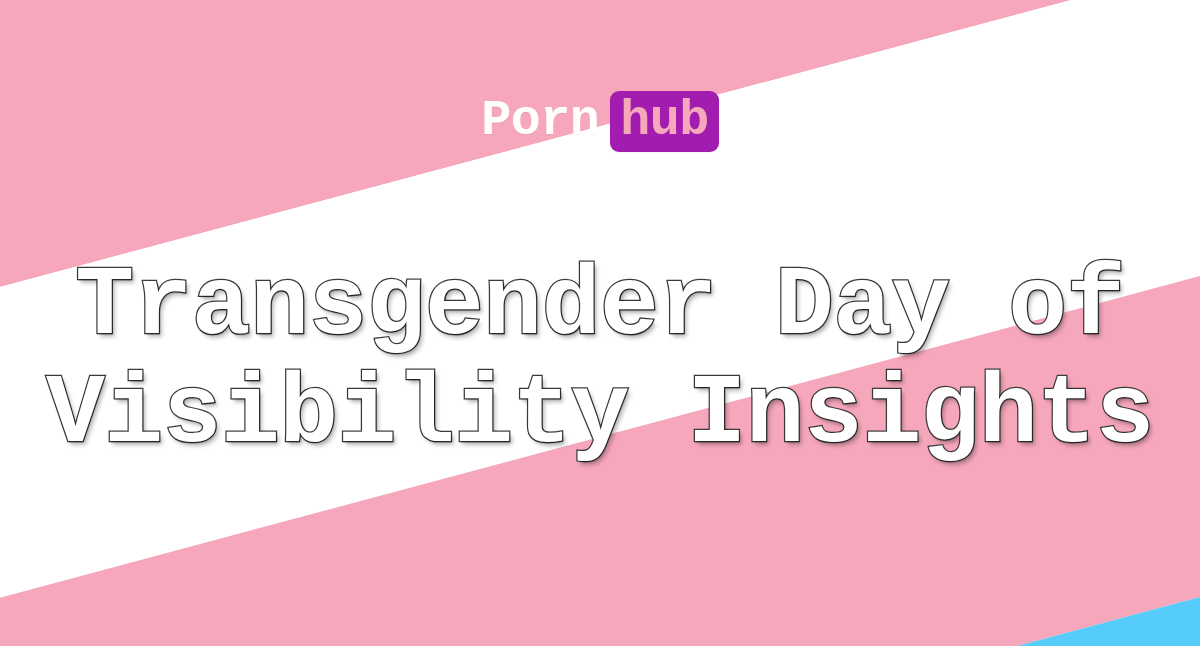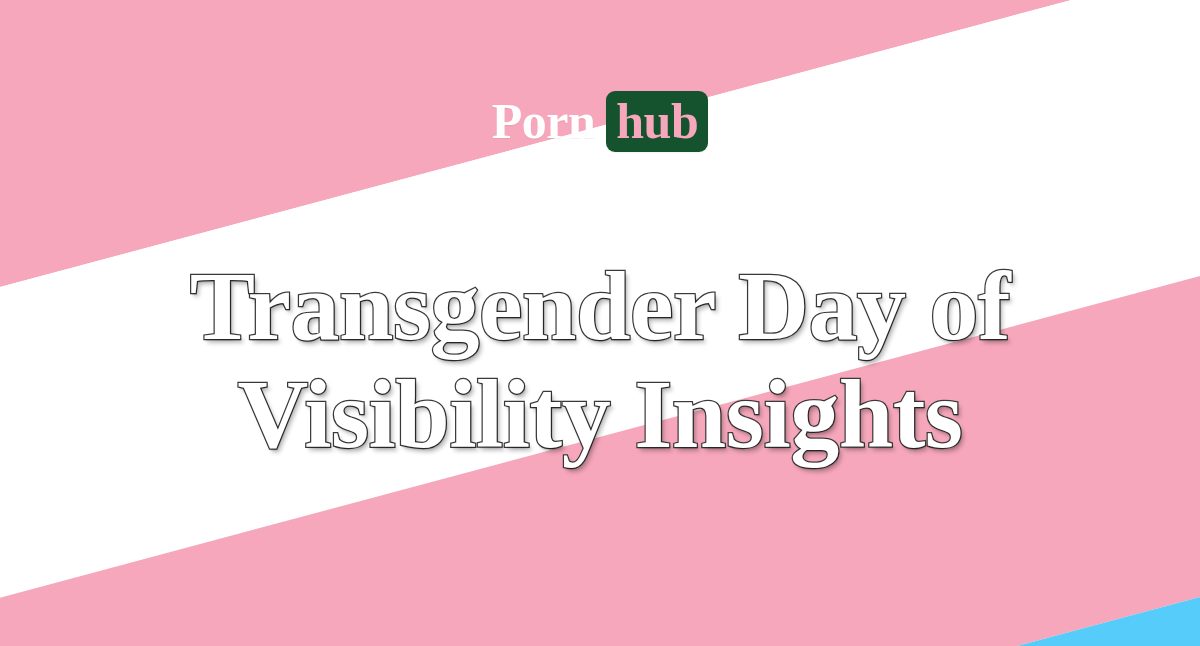--- a/index.html
+++ b/index.html
@@ -7,21 +7,21 @@
     padding: 0;
     background: #ffffff;
   }
 
   #banner {
     position: relative;
     width: 1200px;
     height: 646px;
     overflow: hidden;
     background: #ffffff;
-    font-family: Liberation Serif, serif;
+    font-family: Liberation Mono, monospace;
   }
 
   
   #stripes {
     position: absolute;
     left: 50%;
     top: 50%;
     width: 2000px;
     height: 1600px;
     transform: translate(-50%, -50%) rotate(-15deg);
@@ -114,21 +114,21 @@
   <div id="stripes" style="transform: translate(-50%, -50%) rotate(-15deg);">
     <div class="stripe" style="top: 0px; height: 300px; background: rgb(85, 204, 249);"></div>
     <div class="stripe" style="top: 300px; height: 310px; background: rgb(246, 167, 187);"></div>
     <div class="stripe" style="top: 610px; height: 300px; background: rgb(255, 255, 255);"></div>
     <div class="stripe" style="top: 910px; height: 310px; background: rgb(246, 167, 187);"></div>
     <div class="stripe" style="top: 1220px; height: 380px; background: rgb(85, 204, 249);"></div>
   </div>
 
   <div id="logo">
     <span id="logo-porn" style="color: rgb(255, 255, 255);">Porn</span>
-    <span id="logo-hub-box" style="background: #14532d;">
+    <span id="logo-hub-box" style="background: #a21caf;">
       <span id="logo-hub" style="color: rgb(246, 167, 187);">hub</span>
     </span>
   </div>
 
   <div id="headline">
     <span class="headline-line" id="headline-line-1" style="color: rgb(255, 255, 255); -webkit-text-stroke-color: rgb(58, 58, 58);">Transgender Day of</span>
     <span class="headline-line" id="headline-line-2" style="color: rgb(255, 255, 255); -webkit-text-stroke-color: rgb(58, 58, 58);">Visibility Insights</span>
   </div>
 
 </div>

